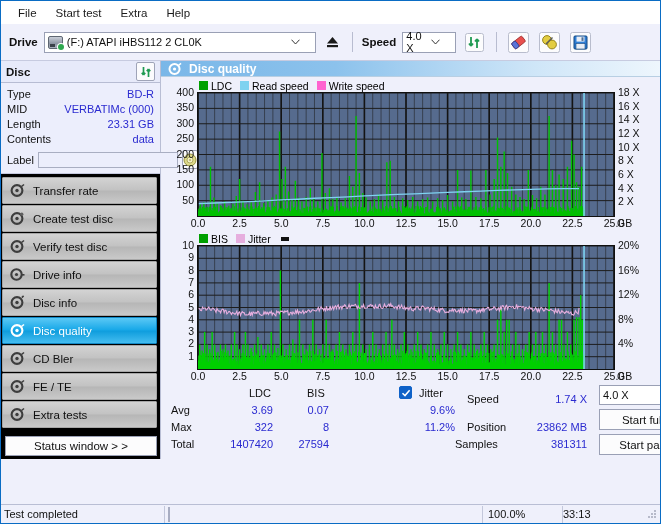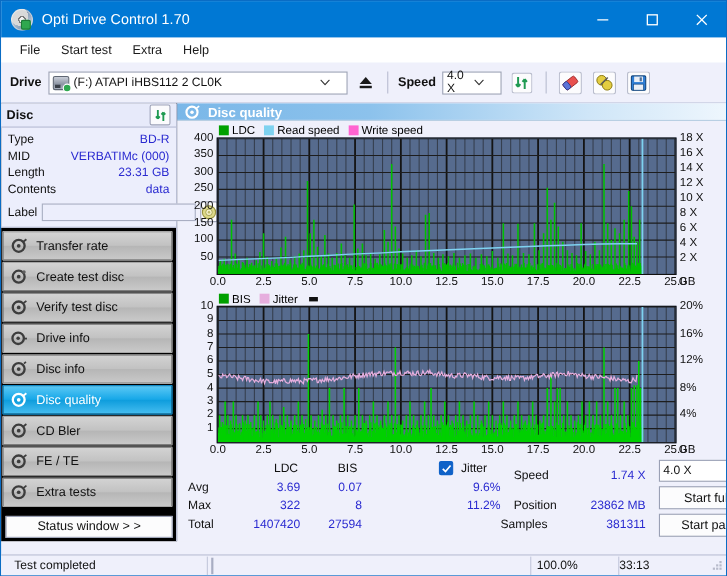--- a/index.html
+++ b/index.html
@@ -190,55 +190,33 @@
     display:flex;align-items:center;justify-content:center;font-size:11.5px;color:#111;
   }
 
   
   #statusbar {
     position:absolute; left:0; bottom:0; width:659px; height:19px;
     background:#eff0fb; border-top:1px solid #b9bed4;
     display:flex; align-items:center; font-size:11px; color:#111;
   }
   #statusbar .seg { height:17px; display:flex; align-items:center; }
-  .sb-text { width:188px; padding-left:12px; border-right:1px solid #c3c7db; }
+  .sb-text { width:164px; padding-left:3px; border-right:1px solid #c3c7db; }
   .sb-prog { flex:1; padding:0 3px; }
   .prog-outer { height:15px; background:#fff; border:1px solid #a8adc2; position:relative; }
   .prog-inner { height:100%; background:#10a810; }
   .sb-pct { width:80px; padding-left:5px; border-left:1px solid #c3c7db; }
   .sb-time { width:84px; text-align:right; padding-right:6px; border-left:1px solid #c3c7db; }
   .grip { width:12px;height:12px;margin-right:2px;opacity:.55; }
 </style>
 </head>
 <body>
 
 <div id="app">
 
-  <div id="titlebar">
-    <div class="app-icon"></div>
-    <div id="title-text">Opti Drive Control 1.70</div>
-    <div class="win-btns">
-      <div class="win-btn">
-        <svg width="12" height="12" viewBox="0 0 12 12">
-            <line x1="1" y1="6" x2="11" y2="6" stroke="#fff" stroke-width="1.2"></line>
-          </svg>
-      </div>
-      <div class="win-btn">
-        <svg width="12" height="12" viewBox="0 0 12 12">
-            <rect x="1.5" y="1.5" width="9" height="9" fill="none" stroke="#fff" stroke-width="1.2"></rect>
-          </svg>
-      </div>
-      <div class="win-btn">
-        <svg width="12" height="12" viewBox="0 0 12 12">
-            <line x1="1.5" y1="1.5" x2="10.5" y2="10.5" stroke="#fff" stroke-width="1.2"></line>
-            <line x1="10.5" y1="1.5" x2="1.5" y2="10.5" stroke="#fff" stroke-width="1.2"></line>
-          </svg>
-      </div>
-    </div>
-  </div>
 
   <div id="menubar">
     <div class="menu-item">File</div>
     <div class="menu-item">Start test</div>
     <div class="menu-item">Extra</div>
     <div class="menu-item">Help</div>
   </div>
 
   <div id="toolbar">
     <div class="tb-label">Drive</div>

